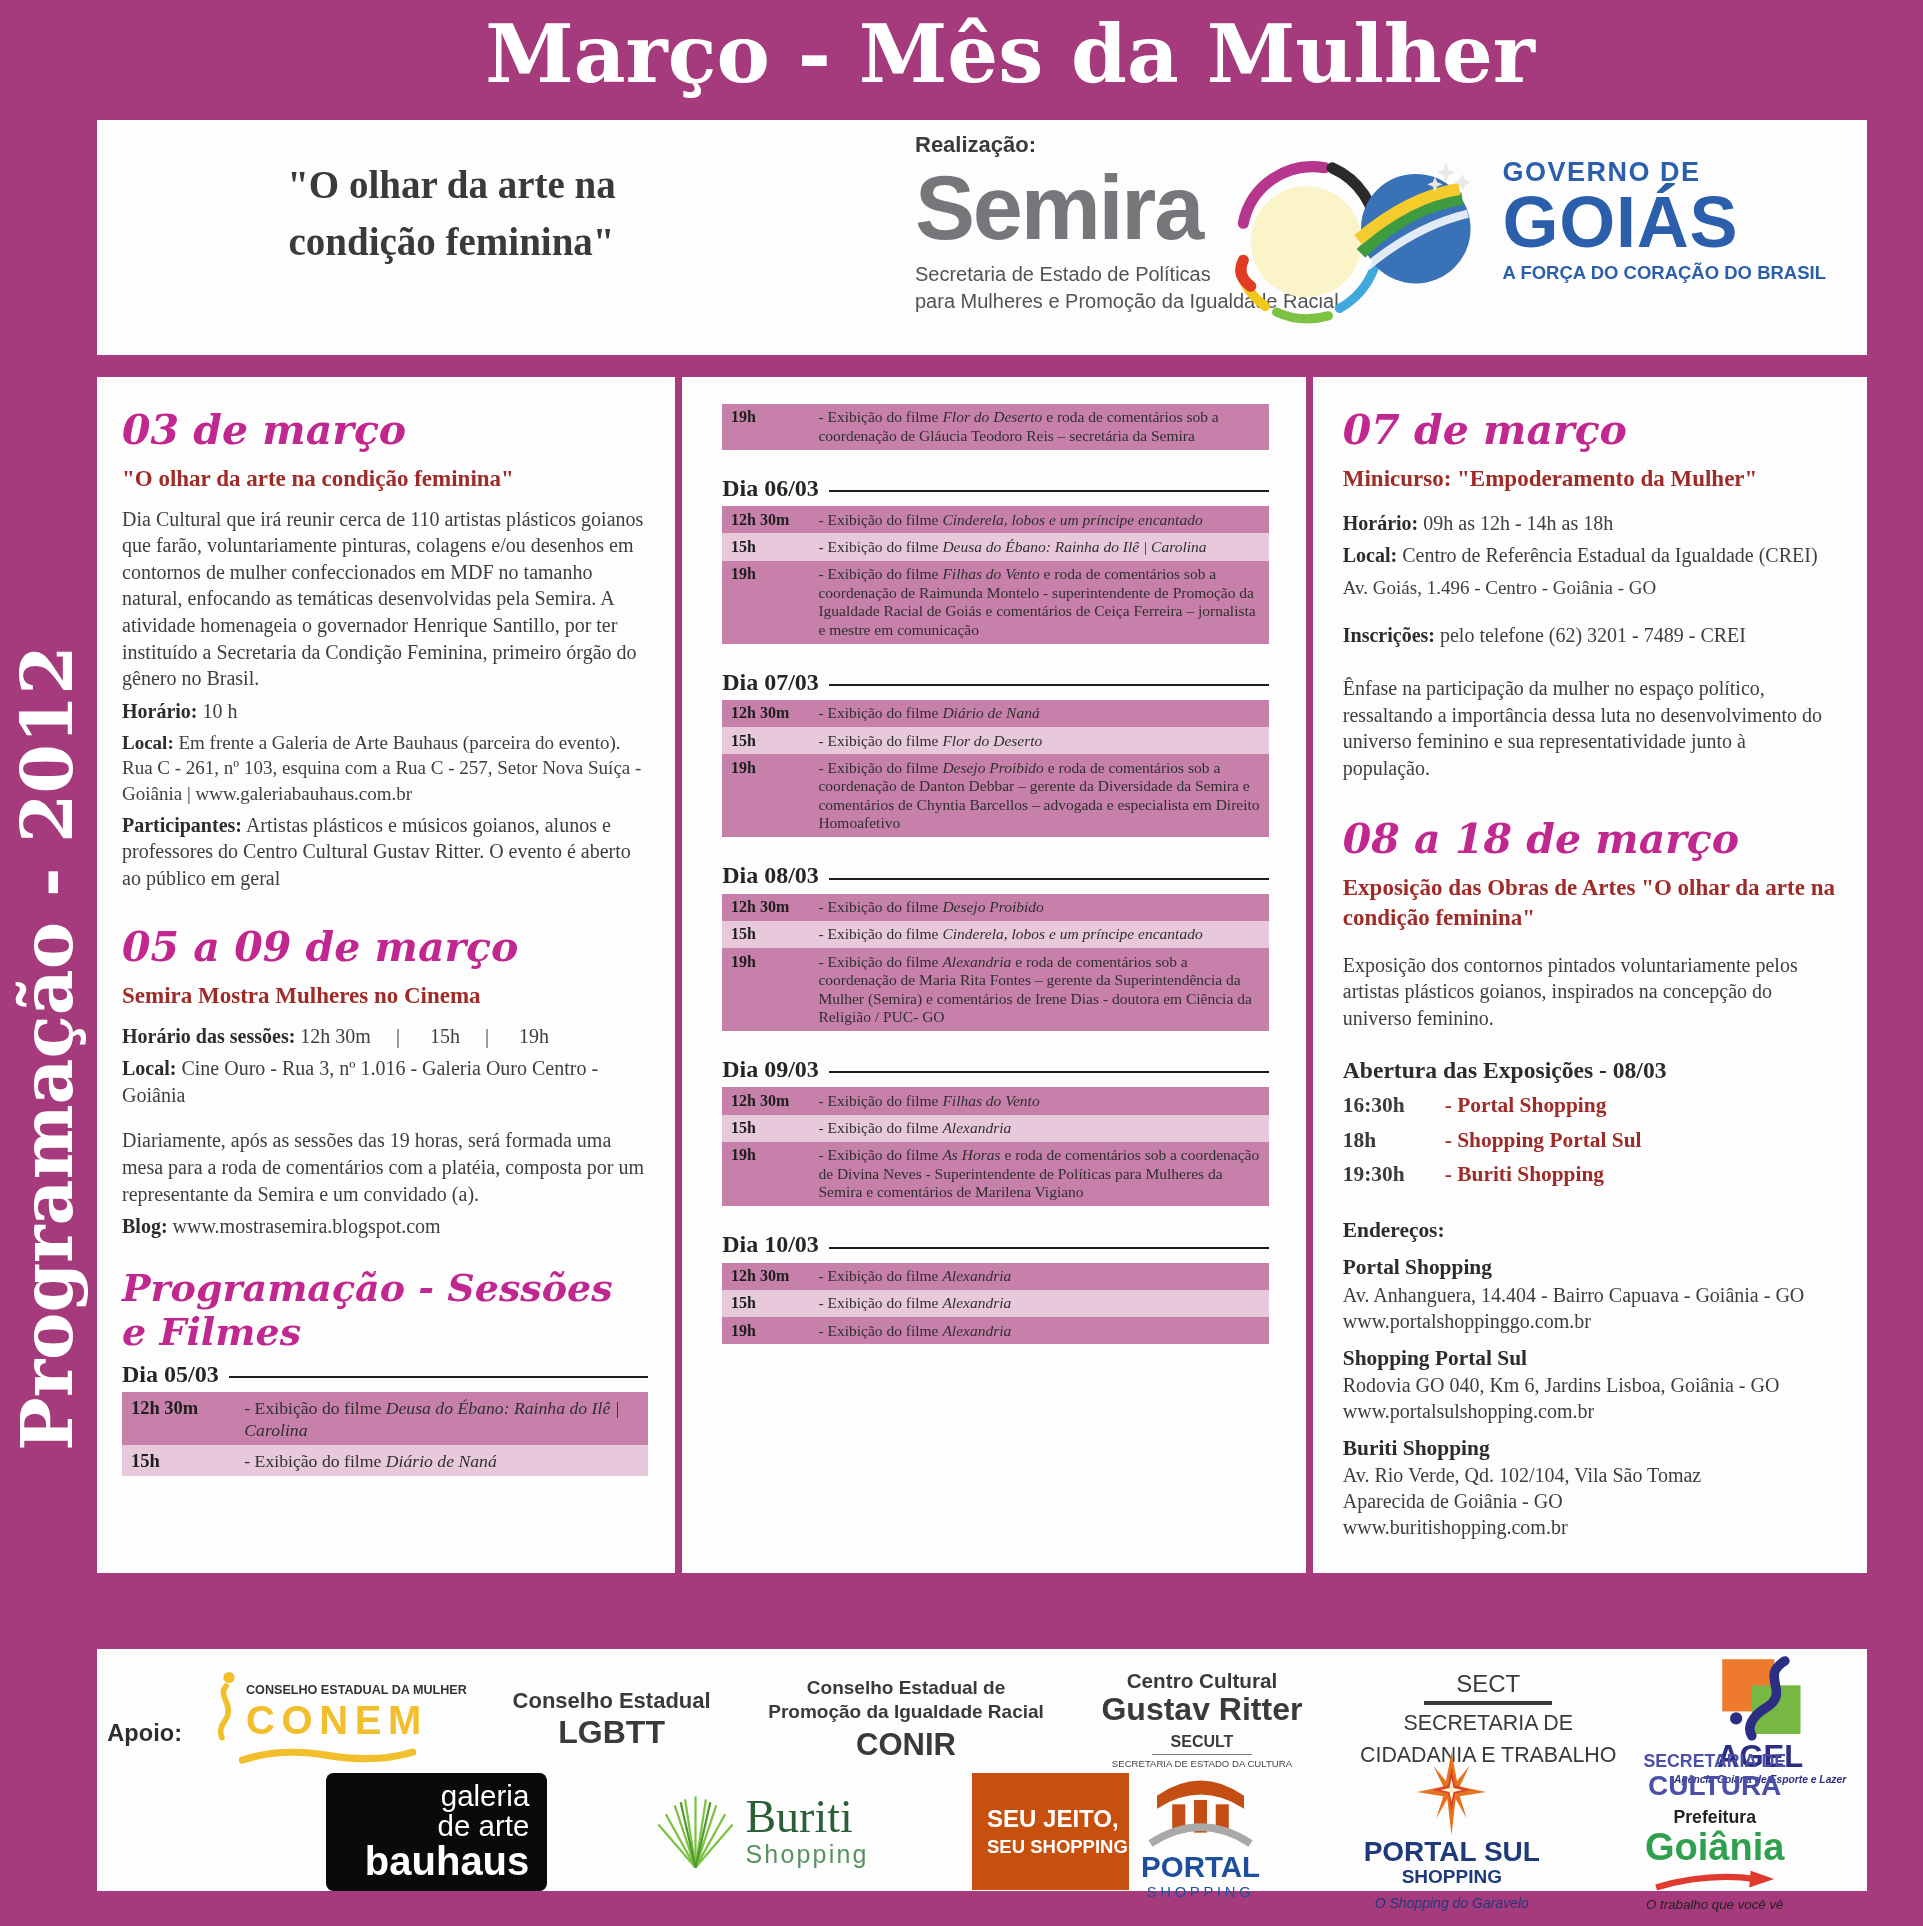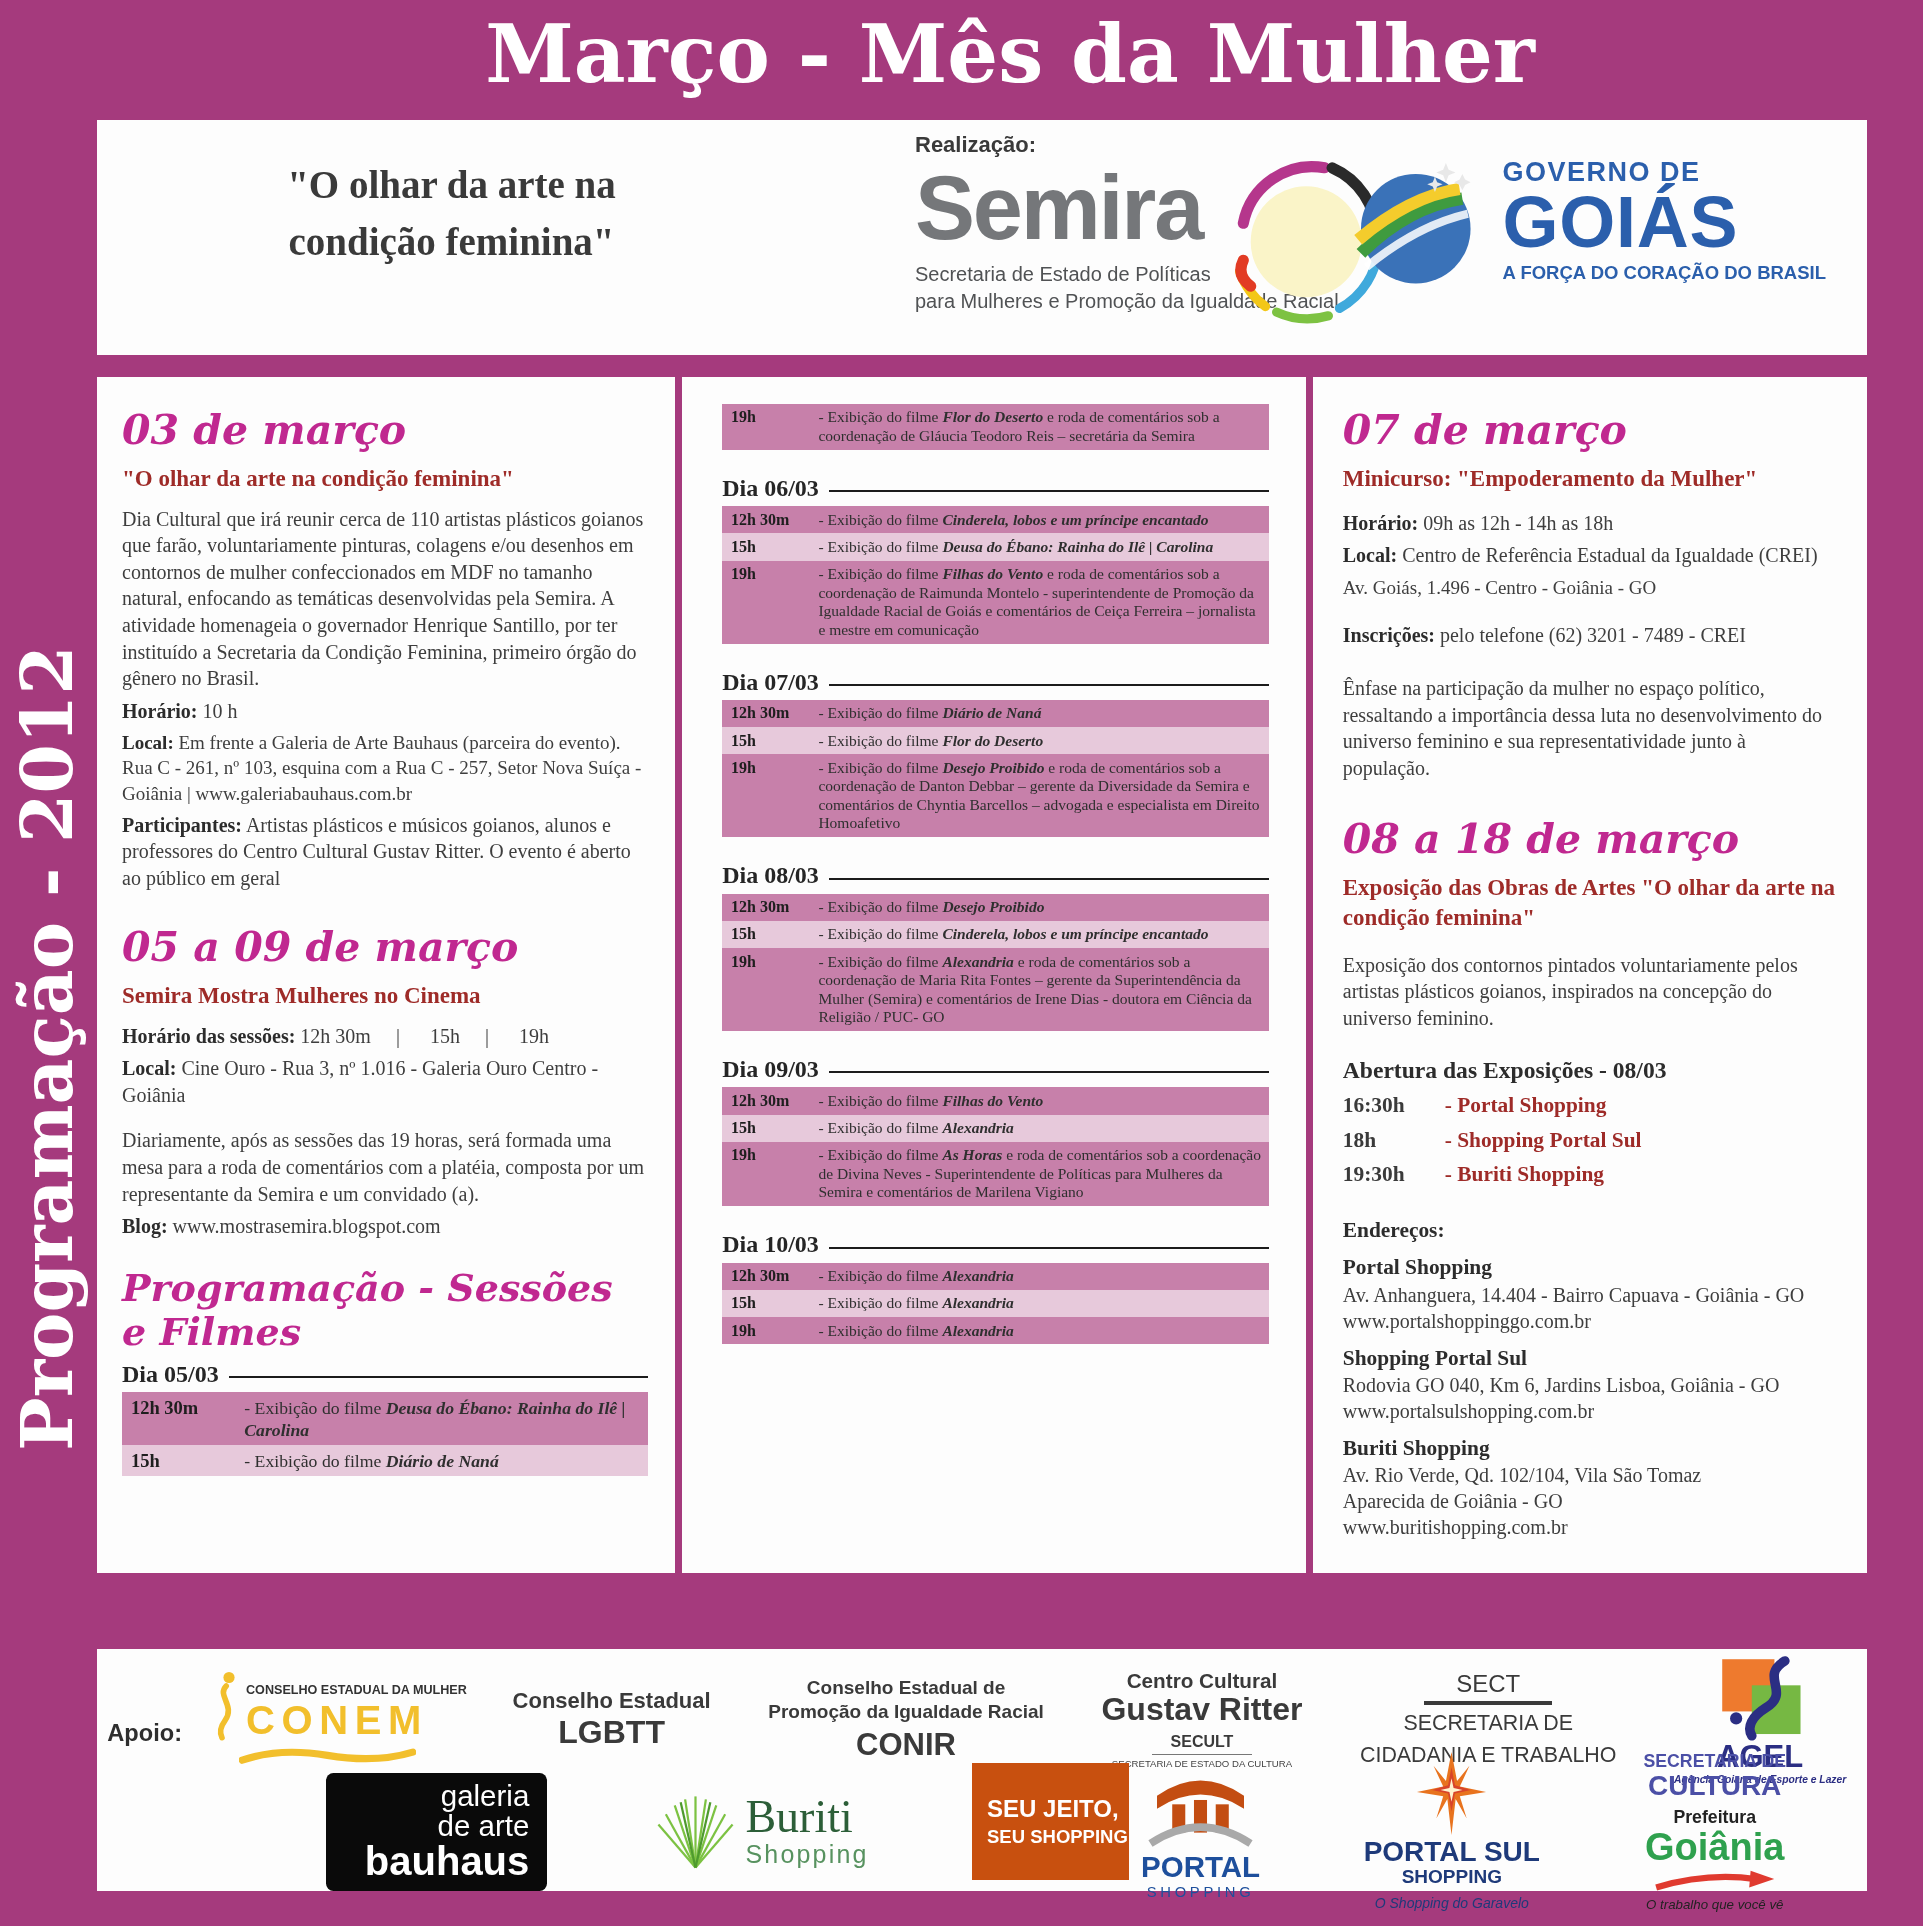--- a/index.html
+++ b/index.html
@@ -50,21 +50,21 @@
 
   .day-header { display:flex; align-items:center; gap:10.3px; margin:0 0 4.4px; }
   .day-label { font-weight:bold; font-size:24px; color:#252525; white-space:nowrap; }
   .day-rule { flex:1; border-top:2.2px solid #1C1C1C; margin-top:5.9px; }
   .sched-group { margin-bottom:25px; }
   .srow { display:flex; padding:4.4px 7.4px 4.4px 8.9px; font-size:15.5px; line-height:18.5px; color:#2F2F2F; }
   .tone-dark { background:#C780AA; }
   .tone-light { background:#E7C9DB; }
   .stime { width:83px; flex:none; font-weight:bold; font-size:16px; color:#1E1E1E; }
   .stext { flex:1; padding-left:4.4px; }
-  .film { font-weight:bold; font-style:italic; }
+  .film { font-weight:normal; font-style:italic; }
   .col1 .srow { font-size:17.7px; line-height:22px; }
   .col1 .stime { width:109px; font-size:18.5px; }
   .col1 .sched-group { margin-top:7.4px; }
   .prog { margin-top:26.6px; font-size:38px; }
 
   .abertura-title { font-weight:bold; font-size:23.6px; color:#2C2C2C; margin-top:25px; }
   .abertura-row { display:flex; font-size:21.4px; margin-top:9.6px; }
   .ab-time { width:102px; font-weight:bold; color:#3A3A3A; flex:none; }
   .ab-place { font-weight:bold; color:#9E2B28; }
   .end-label { font-weight:bold; font-size:21.4px; color:#2C2C2C; margin-top:31px; }
@@ -103,21 +103,21 @@
   .agel-s { font-size:10.3px; font-weight:bold; font-style:italic; color:#2B2E83; margin-top:1.5px; }
 
   .bauhaus { width:221px; height:118px; background:#0A0A0A; border-radius:7.4px; color:#fff;
              display:flex; flex-direction:column; justify-content:center; align-items:flex-end;
              padding:0 17.7px; }
   .bau-l1 { font-size:29.5px; line-height:1.0; }
   .bau-l3 { font-size:40px; font-weight:bold; line-height:1.05; }
   .buriti { display:flex; align-items:center; gap:5.9px; }
   .buriti-t1 { font-family:"Liberation Serif",serif; font-size:46px; color:#2C5E38; line-height:1; }
   .buriti-t2 { font-size:25px; color:#57925F; letter-spacing:2.2px; }
-  .portal-group { display:flex; gap:11.8px; }
+  .portal-group { display:flex; align-items:center; gap:11.8px; }
   .seujeito { width:157px; height:117px; background:#C8500F; color:#fff; display:flex;
               flex-direction:column; justify-content:center; padding-left:14.8px; font-weight:bold; }
   .sj-l1 { font-size:24px; } .sj-l2 { font-size:18.5px; margin-top:3px; }
   .portal { text-align:center; }
   .portal-n { font-size:29.5px; font-weight:bold; color:#1E4F9C; margin-top:-3px; }
   .portal-s { font-size:14.8px; color:#1E4F9C; letter-spacing:3.7px; }
   .psul { text-align:center; }
   .psul-n { font-size:28px; font-weight:bold; color:#1E3A7A; line-height:1; }
   .psul-s { font-size:19px; font-weight:bold; color:#1E3A7A; }
   .psul-g { font-size:14px; font-style:italic; color:#1E3A7A; margin-top:7.4px; }

